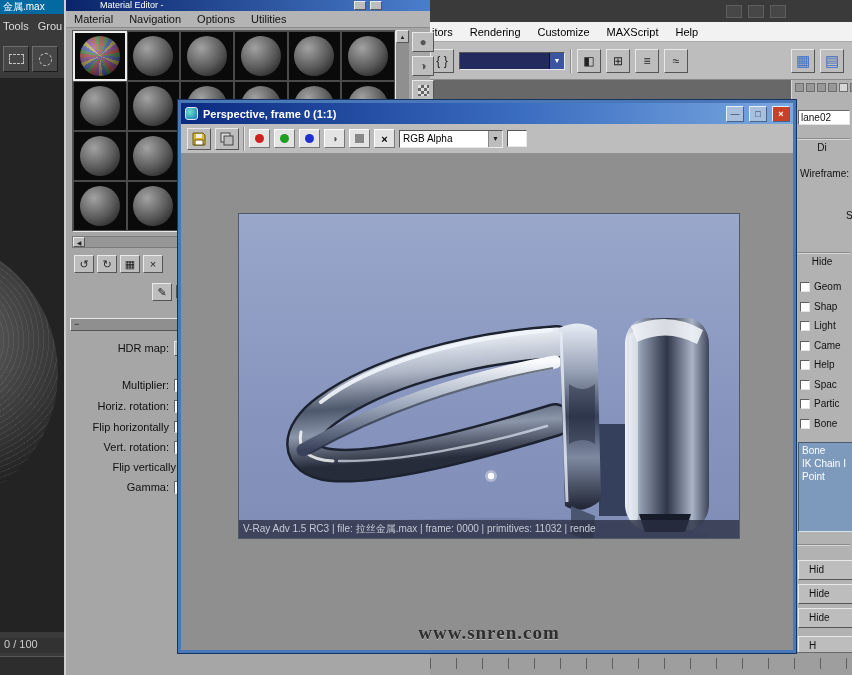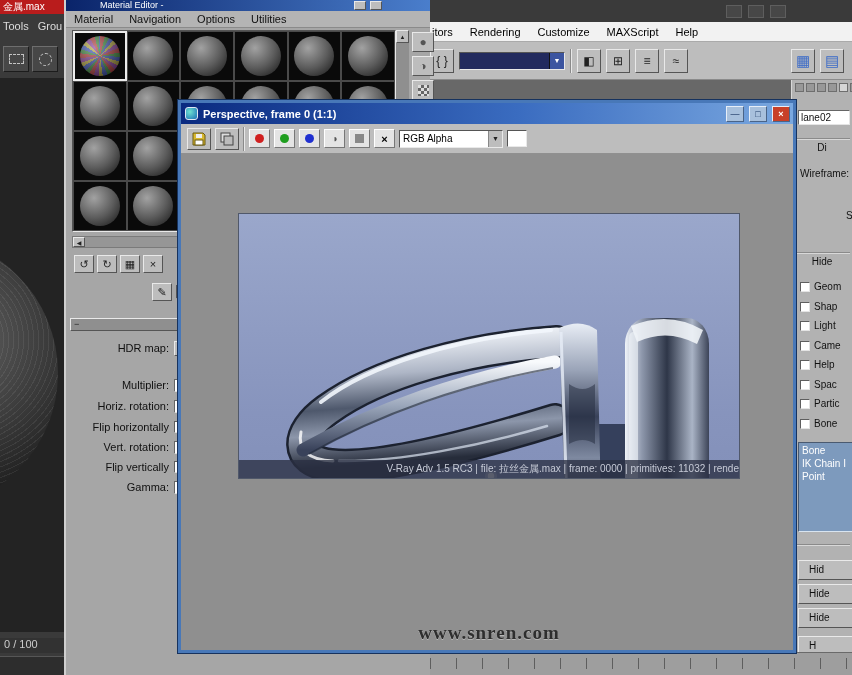--- a/index.html
+++ b/index.html
@@ -2,21 +2,21 @@
 <html><head>
 <meta charset="utf-8">
 <style>
   html,body{margin:0;padding:0;background:#202020;}
   *{box-sizing:border-box;font-family:"Liberation Sans",sans-serif;}
   #stage{position:relative;width:852px;height:675px;overflow:hidden;background:#3a3a3a;}
   .abs{position:absolute;}
   .bev-out{border:1px solid;border-color:#e9e9e9 #555 #555 #e9e9e9;background:#bdbdbd;}
 
   
-  .lt-title{left:0;top:0;width:64px;height:14px;background:#b91c1c;color:#fff;font-size:10px;line-height:14px;padding-left:3px;white-space:nowrap;overflow:hidden;}
+  .lt-title{left:0;top:0;width:64px;height:14px;background:#0369a1;color:#fff;font-size:10px;line-height:14px;padding-left:3px;white-space:nowrap;overflow:hidden;}
   .lt-menu{left:0;top:20px;width:56px;height:14px;display:flex;gap:9px;padding-left:3px;color:#ddd;font-size:11px;}
   .lt-btn{top:46px;width:26px;height:26px;background:#474747;border:1px solid;border-color:#6e6e6e #1c1c1c #1c1c1c #6e6e6e;display:flex;align-items:center;justify-content:center;}
   .marquee{width:15px;height:10px;border:1px dashed #c4c4c4;}
   .marquee.r{width:13px;height:13px;border-radius:50%;}
   .lt-viewport{left:0;top:78px;width:64px;height:554px;background:#232323;overflow:hidden;}
   .sphere-obj{position:absolute;left:-218px;top:157px;width:276px;height:276px;border-radius:50%;
     background-image:repeating-radial-gradient(circle at 62% 38%,rgba(255,255,255,.07) 0 1px,rgba(0,0,0,0) 1px 5px),
       radial-gradient(circle at 62% 38%,#646464,#383838 42%,#0e0e0e 80%);}
   .frame-counter{left:0;top:638px;width:64px;height:15px;color:#ccc;font-size:11px;padding-left:4px;background:#323232;}
   .lt-bottom{left:0;top:656px;width:64px;height:19px;background:#2d2d2d;border-top:1px solid #565656;}
@@ -93,21 +93,21 @@
   .wbtn{width:18px;height:16px;font-size:9px;display:flex;align-items:center;justify-content:center;color:#16325e;background:#a8c0dc;border:1px solid;border-color:#e6eef8 #4a6488 #4a6488 #e6eef8;}
   .wbtn.close{background:#c84028;color:#fff;font-weight:bold;}
   .vfb-toolbar{position:absolute;left:0;top:21px;width:100%;height:30px;background:#bdbdbd;border-bottom:1px solid #909090;display:flex;align-items:center;gap:4px;padding-left:6px;}
   .vt-btn{width:24px;height:22px;display:flex;align-items:center;justify-content:center;}
   .vt-chan{width:21px;height:19px;display:flex;align-items:center;justify-content:center;background:#e4e4e4;border:1px solid;border-color:#fff #777 #777 #fff;}
   .dot{width:9px;height:9px;border-radius:50%;}
   .vt-combo{width:104px;height:18px;background:#fff;border:1px solid;border-color:#555 #e9e9e9 #e9e9e9 #555;display:flex;align-items:center;font-size:10px;padding-left:3px;color:#000;}
   .vt-combo .arr{margin-left:auto;width:14px;height:100%;background:#bdbdbd;border-left:1px solid #888;display:flex;align-items:center;justify-content:center;font-size:7px;color:#222;}
   .vt-swatch{width:20px;height:17px;background:#fff;border:1px solid;border-color:#555 #e9e9e9 #e9e9e9 #555;}
   .vfb-body{position:absolute;left:0;top:51px;width:612px;height:496px;background:#8f8f8f;}
-  .vfb-image{position:absolute;left:57px;top:59px;width:502px;height:266px;border:1px solid #50586a;overflow:hidden;text-align:right;}
+  .vfb-image{position:absolute;left:57px;top:59px;width:502px;height:326px;border:1px solid #50586a;overflow:hidden;}
   .vfb-status{position:absolute;left:0;bottom:0;width:100%;height:18px;background:rgba(42,48,66,.78);color:#c6cad6;font-size:10px;line-height:18px;padding-left:4px;white-space:nowrap;overflow:hidden;}
   .watermark{position:absolute;left:57px;top:468px;width:502px;text-align:center;font-family:"Liberation Serif",serif;font-weight:bold;font-size:19px;color:#2e2e2e;letter-spacing:1px;text-shadow:0 1px 0 rgba(255,255,255,.35);}
 </style>
 </head>
 <body>
 
 <div id="stage">
 
   <div class="abs lt-title">金属.max</div>
   <div class="abs lt-menu">
@@ -358,21 +358,21 @@
       <span class="me-cb"></span>
     </div>
     <div class="me-row" style="top:439px;">
       <span class="me-label">Vert. rotation:</span>
       <span class="me-edit">0.</span>
       <span class="me-spin">
           <i></i>
           <i></i>
         </span>
     </div>
-    <div class="me-row" style="top:459px;">
+    <div class="me-row" style="top:459px;padding-left:7px;">
       <span class="me-label">Flip vertically</span>
       <span class="me-cb"></span>
     </div>
     <div class="me-row" style="top:479px;">
       <span class="me-label">Gamma:</span>
       <span class="me-edit">1.</span>
       <span class="me-spin">
           <i></i>
           <i></i>
         </span>

